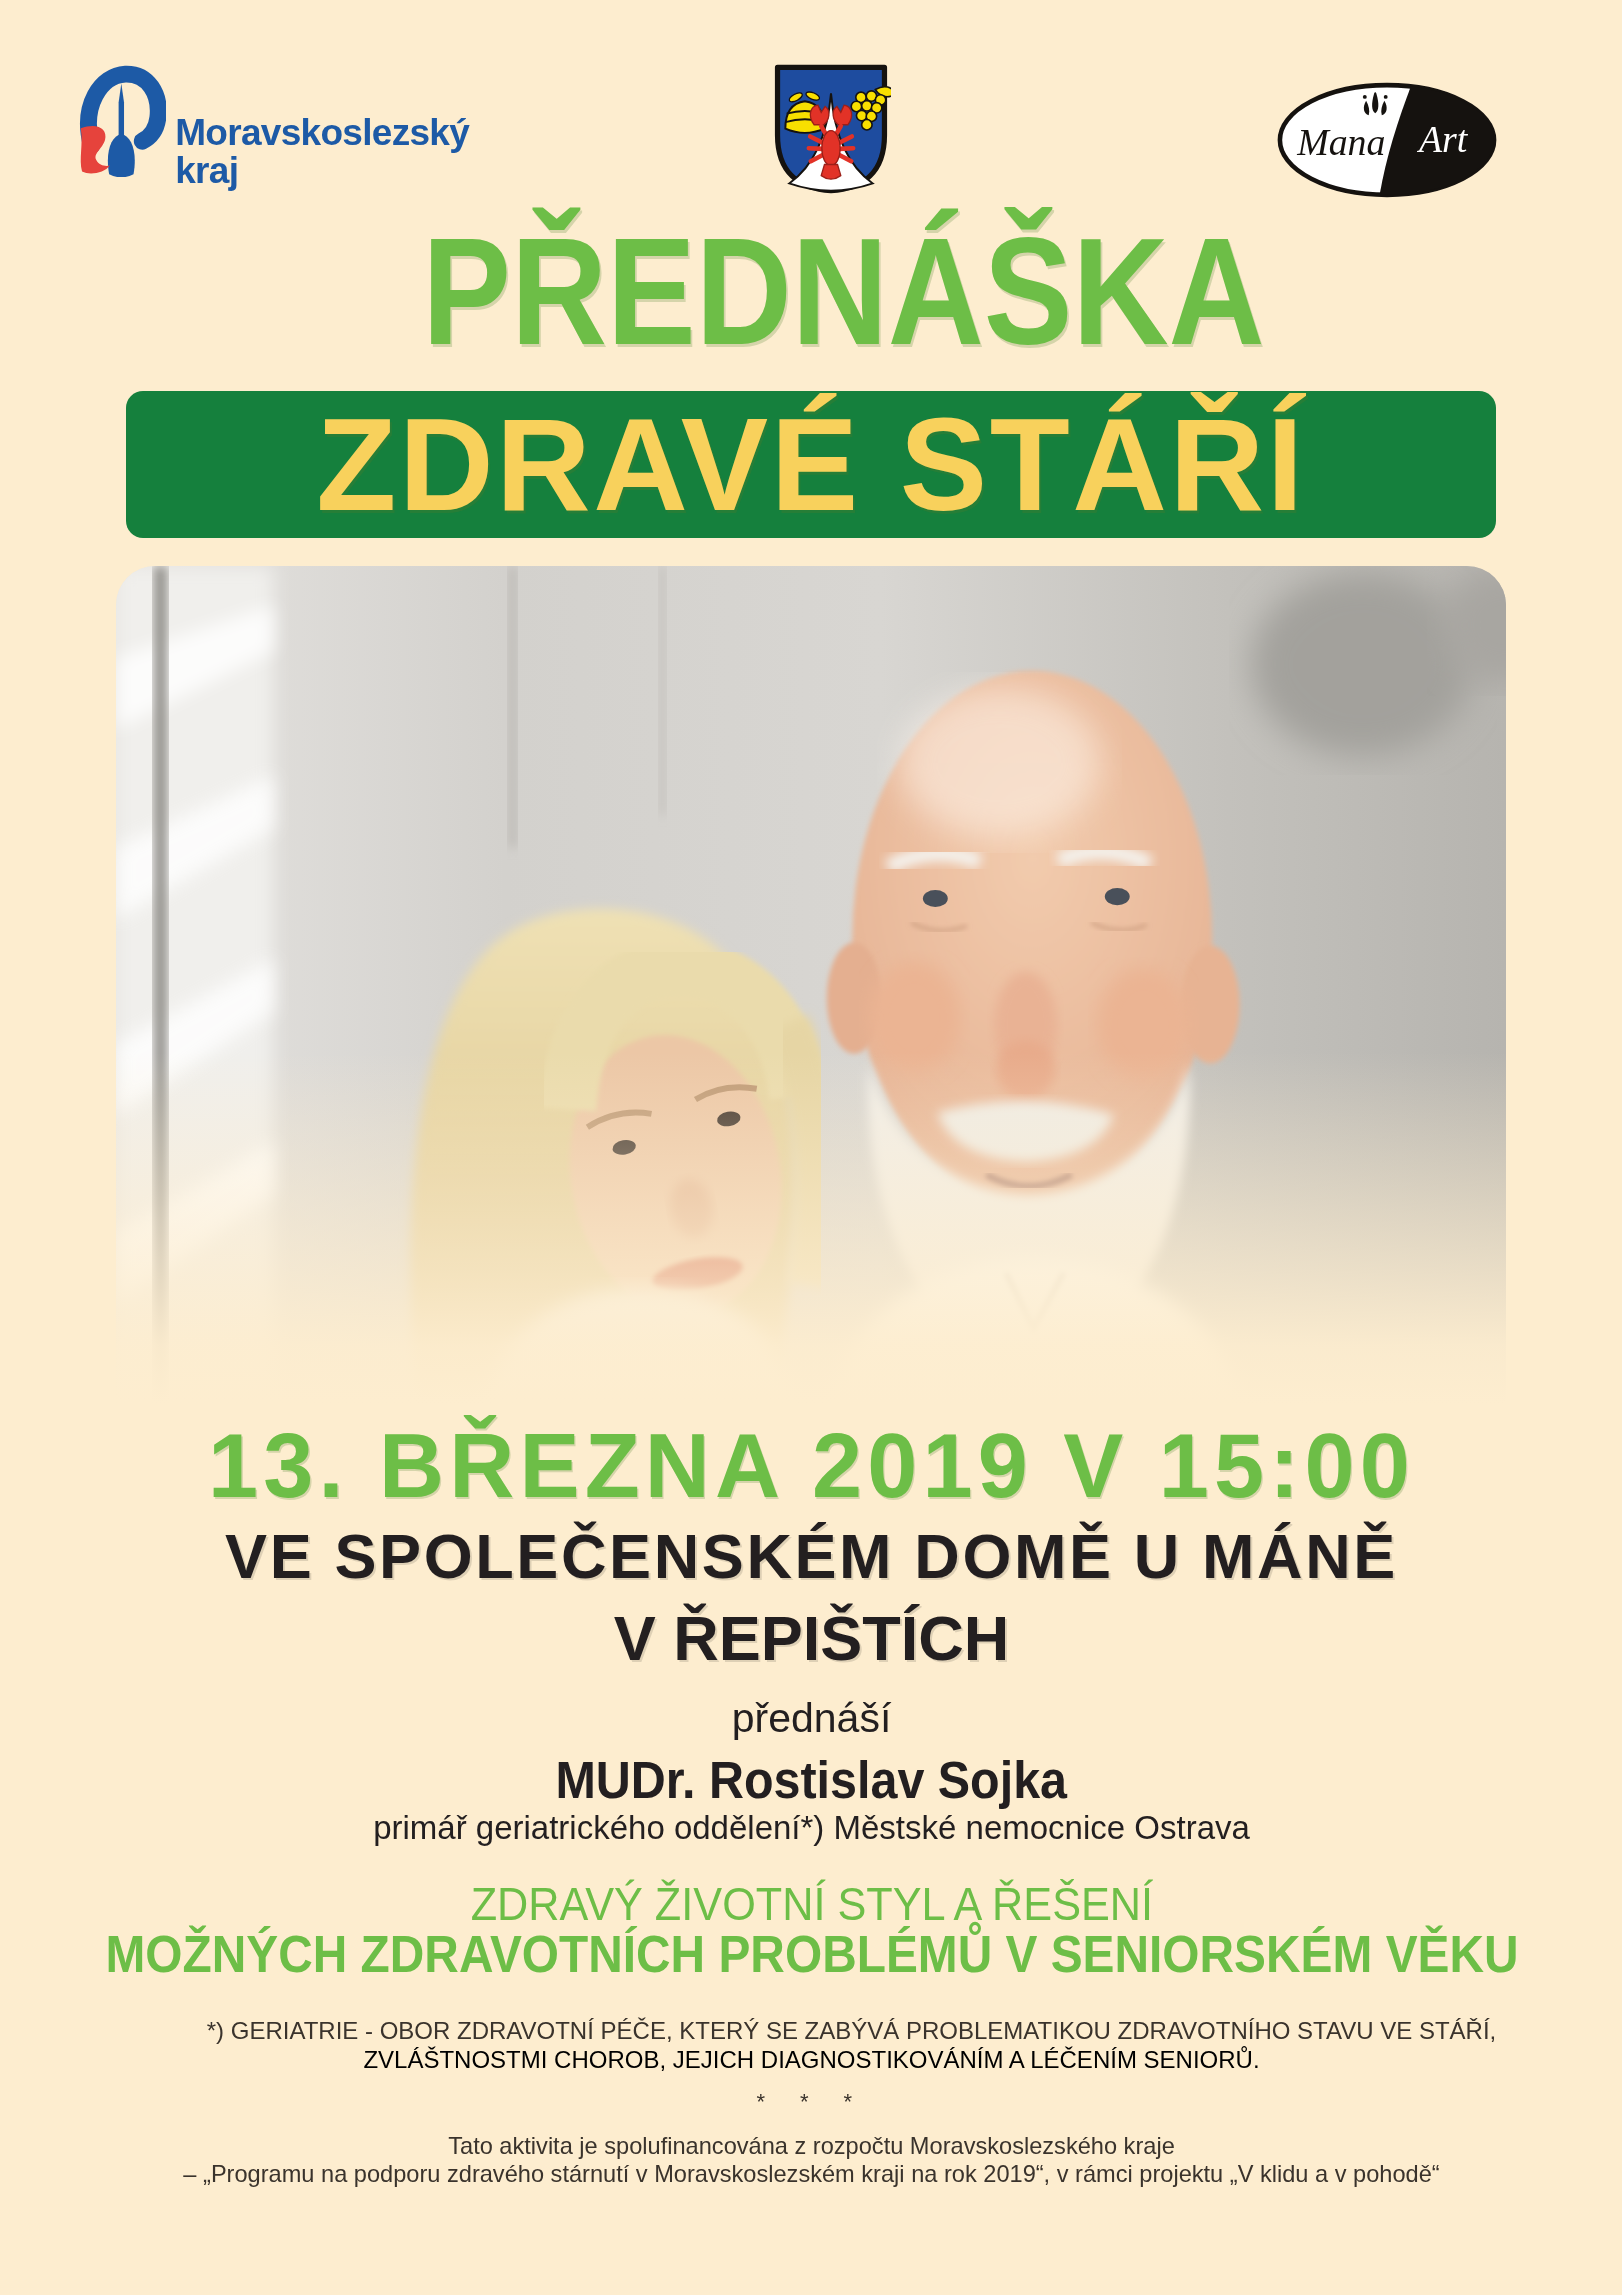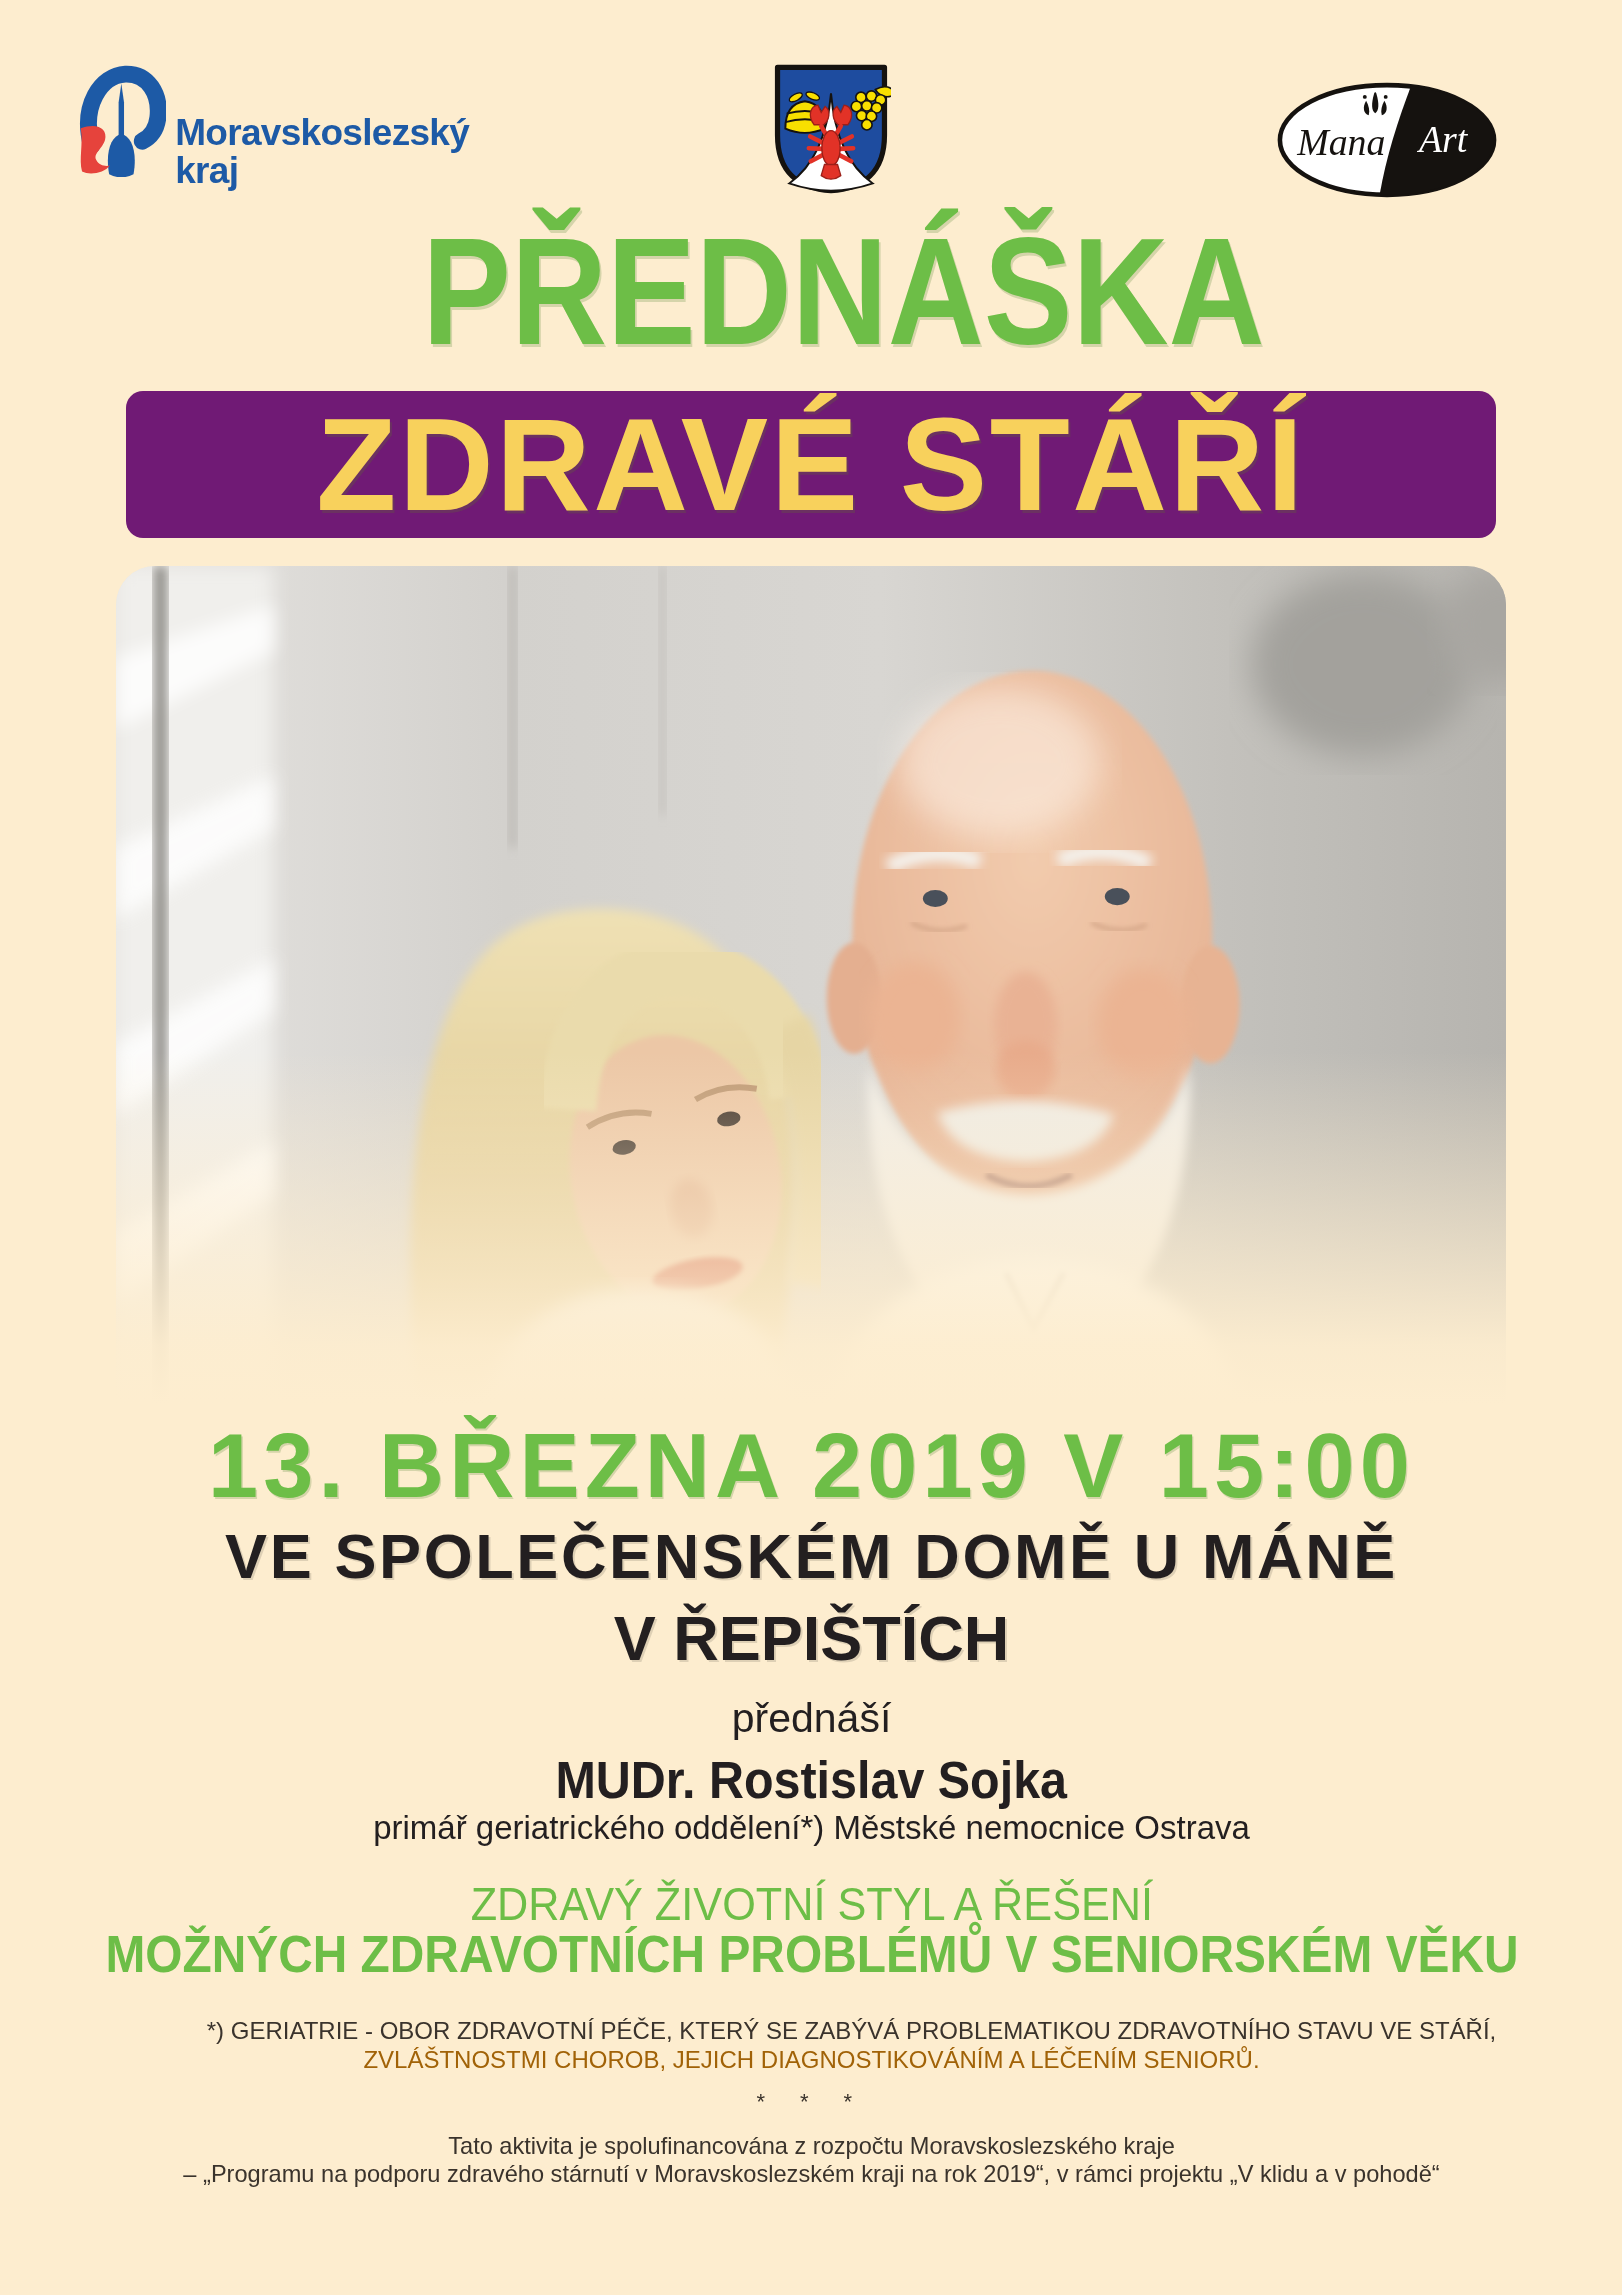--- a/index.html
+++ b/index.html
@@ -17,21 +17,21 @@
   .mana{position:absolute;left:1276px;top:81px;}
   .mana text{font-family:"Liberation Serif",serif;font-style:italic;font-size:58px;}
 
   
   .title{top:215px;font-size:152px;font-weight:bold;color:#6DBE47;line-height:1;
          text-shadow:2px 2.6px 0 rgba(96,140,60,0.25);padding-left:32px;}
   .title .cond{transform:scaleX(0.875);}
 
   
   .banner{position:absolute;left:126px;top:391px;width:1370px;height:147px;
-          background:#701a75;border-radius:17px;text-align:center;}
+          background:#15803d;border-radius:17px;text-align:center;}
   .banner-text{font-size:131px;font-weight:bold;color:#F8D15C;line-height:147px;
                letter-spacing:2.6px;white-space:nowrap;text-shadow:2px 2.6px 0 rgba(90,120,40,0.25);}
 
   
   .photo{position:absolute;left:116px;top:566px;width:1390px;height:838px;
          border-radius:39px 39px 0 0;overflow:hidden;}
   .photo svg{display:block;width:100%;height:100%;}
 
   
   .date{top:1415px;font-size:90px;font-weight:bold;color:#6DBE47;letter-spacing:5.2px;
@@ -41,21 +41,21 @@
   .venue2{top:1602px;font-size:63px;font-weight:bold;color:#231F20;
           text-shadow:2px 2px 0 rgba(0,0,0,0.12);}
   .intro{top:1695px;font-size:41px;color:#231F20;}
   .speaker{top:1751px;font-size:51px;font-weight:bold;color:#231F20;}
   .speaker .cond{transform:scaleX(0.95);}
   .role{top:1809px;font-size:33px;color:#231F20;}
   .topic1{top:1876px;font-size:47px;font-weight:normal;color:#6DBE47;}
   .topic2{top:1924px;font-size:52px;font-weight:bold;color:#6DBE47;}
   .topic1 .cond,.topic2 .cond{transform:scaleX(0.92);}
   .fn1{top:2017px;font-size:24px;color:#3a332c;padding-left:40px;}
-  .fn2{top:2046px;font-size:24px;color:#a16207;}
+  .fn2{top:2046px;font-size:24px;color:#000000;}
   .sep{top:2089px;font-size:22px;color:#3a332c;letter-spacing:14.4px;}
   .fund1{top:2133px;font-size:23.6px;color:#3a332c;}
   .fund2{top:2161px;font-size:23.6px;color:#3a332c;}
 </style>
 </head>
 <body>
 
 <div class="poster">
 
   <div class="kraj-logo">

